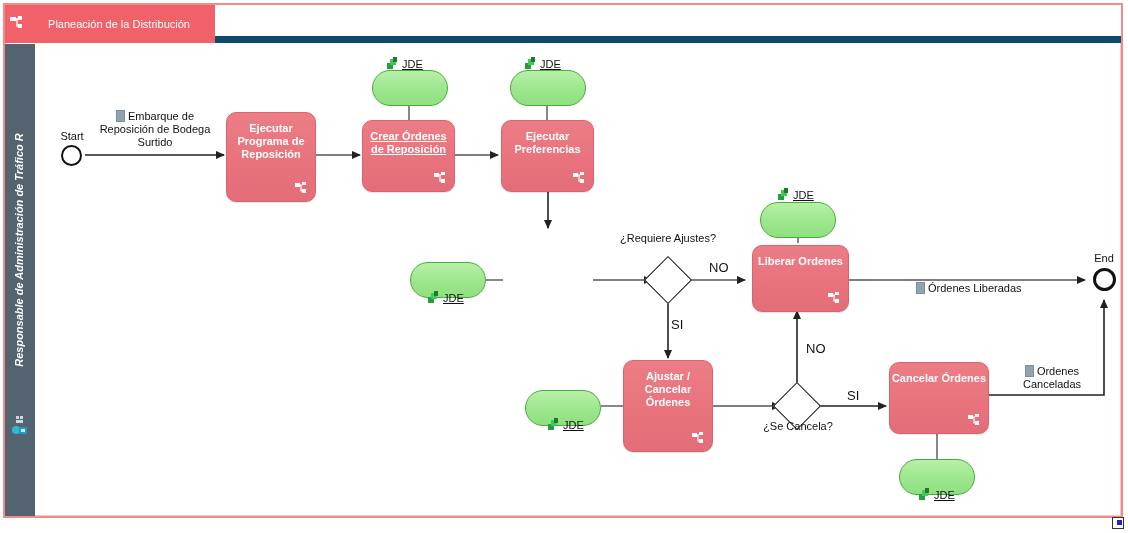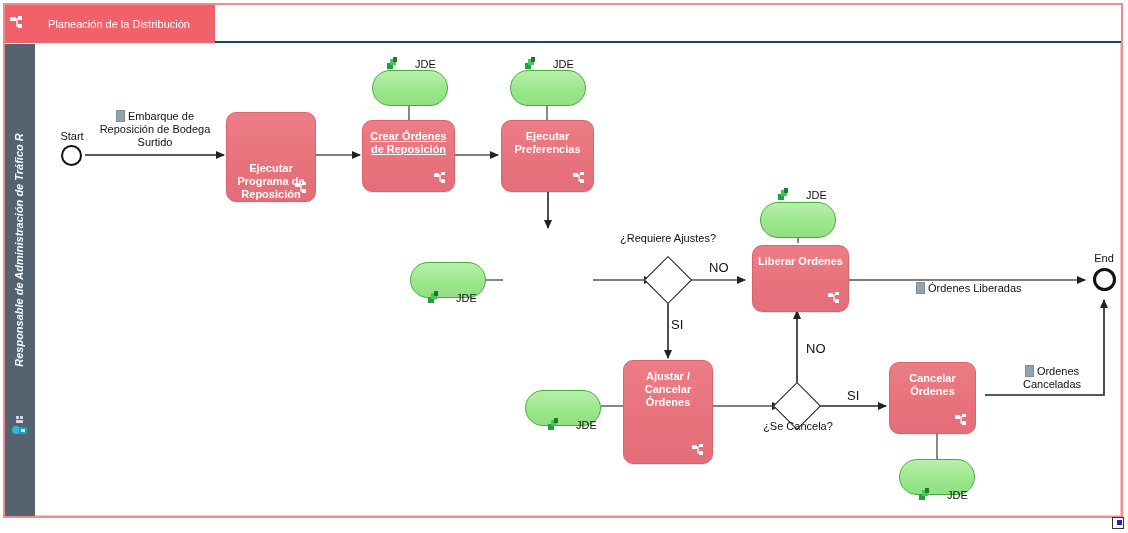--- a/index.html
+++ b/index.html
@@ -31,21 +31,21 @@
     box-sizing:border-box;
     pointer-events:none;
   }
 
   
   .pool-header{
     position:absolute;
     left:5px; top:5px;
     width:1116px; height:38px;
     background:#ffffff;
-    border-bottom:2px solid #0c4a6e;
+    border-bottom:7px solid #0c4a6e;
     box-sizing:border-box;
   }
   .pool-tab{
     position:absolute;
     left:0px; top:0px;
     width:210px; height:38px;
     background:#f0616a;
     display:flex;
     align-items:center;
     box-sizing:border-box;
@@ -124,21 +124,22 @@
     border-radius:18px;
     box-sizing:border-box;
   }
   .jde-tag{
     position:absolute;
     font-size:11px;
     color:#111111;
     white-space:nowrap;
     display:flex;
     align-items:center;
-    gap:14px;
+    gap:1px;
+    text-decoration:underline;
   }
 
   .event{
     position:absolute;
     border-radius:50%;
     background:#ffffff;
     box-sizing:border-box;
   }
   .event.start{ border:2px solid #111111; }
   .event.end{ border:3px solid #111111; }
@@ -293,21 +294,21 @@
 
   <div class="event start" style="left:61px; top:145px; width:21px; height:21px;"></div>
   <div class="event-label" style="left:55px; top:130px; width:34px;">Start</div>
 
   <div class="doc-annot" style="left:95px; top:110px; width:120px;">
     <span class="doc-ico"></span><span>Embarque de</span><br>
     <span>Reposición de Bodega</span><br>
     <span>Surtido</span>
   </div>
 
-  <div class="task" style="left:226px; top:112px; width:90px; height:90px;align-items:flex-end;">
+  <div class="task" style="left:226px; top:112px; width:90px; height:90px;">
     <span>Ejecutar Programa de Reposición</span>
     <span class="task-marker">
       <svg width="13" height="13" viewBox="0 0 13 13">
         <rect x="0" y="1" width="5" height="4" fill="#ffffff"></rect>
         <rect x="7" y="0" width="4" height="3" fill="#ffffff"></rect>
         <rect x="7" y="7" width="4" height="4" fill="#ffffff"></rect>
         <path d="M5 3 H7 M6 3 V9 H7" stroke="#ffffff" stroke-width="1.2" fill="none"></path>
       </svg>
     </span>
   </div>
@@ -399,38 +400,38 @@
 
   <div class="sysbox" style="left:525px; top:390px; width:76px; height:36px;"></div>
   <div class="jde-tag" style="left:548px; top:418px;">
     <svg width="14" height="13" viewBox="0 0 14 13">
       <rect x="0" y="6" width="6" height="6" fill="#2a9c3f"></rect>
       <rect x="3" y="2" width="6" height="6" fill="#43c95a"></rect>
       <rect x="6" y="0" width="4" height="5" fill="#1f7a30"></rect>
     </svg>
     <span>JDE</span>
   </div>
-  <div class="task" style="left:623px; top:360px; width:90px; height:104px;">
+  <div class="task" style="left:623px; top:360px; width:90px; height:92px;">
     <span>Ajustar / Cancelar Órdenes</span>
     <span class="task-marker">
       <svg width="13" height="13" viewBox="0 0 13 13">
         <rect x="0" y="1" width="5" height="4" fill="#ffffff"></rect>
         <rect x="7" y="0" width="4" height="3" fill="#ffffff"></rect>
         <rect x="7" y="7" width="4" height="4" fill="#ffffff"></rect>
         <path d="M5 3 H7 M6 3 V9 H7" stroke="#ffffff" stroke-width="1.2" fill="none"></path>
       </svg>
     </span>
   </div>
 
   <div class="gateway" style="left:780px; top:389px;"></div>
   <div class="gw-label" style="left:752px; top:420px; width:92px;">¿Se Cancela?</div>
   <div class="flow-label" style="left:806px; top:341px;">NO</div>
   <div class="flow-label" style="left:847px; top:388px;">SI</div>
 
-  <div class="task" style="left:889px; top:362px; width:87px; height:72px;">
+  <div class="task" style="left:889px; top:362px; width:100px; height:72px;">
     <span>Cancelar Órdenes</span>
     <span class="task-marker">
       <svg width="13" height="13" viewBox="0 0 13 13">
         <rect x="0" y="1" width="5" height="4" fill="#ffffff"></rect>
         <rect x="7" y="0" width="4" height="3" fill="#ffffff"></rect>
         <rect x="7" y="7" width="4" height="4" fill="#ffffff"></rect>
         <path d="M5 3 H7 M6 3 V9 H7" stroke="#ffffff" stroke-width="1.2" fill="none"></path>
       </svg>
     </span>
   </div>

